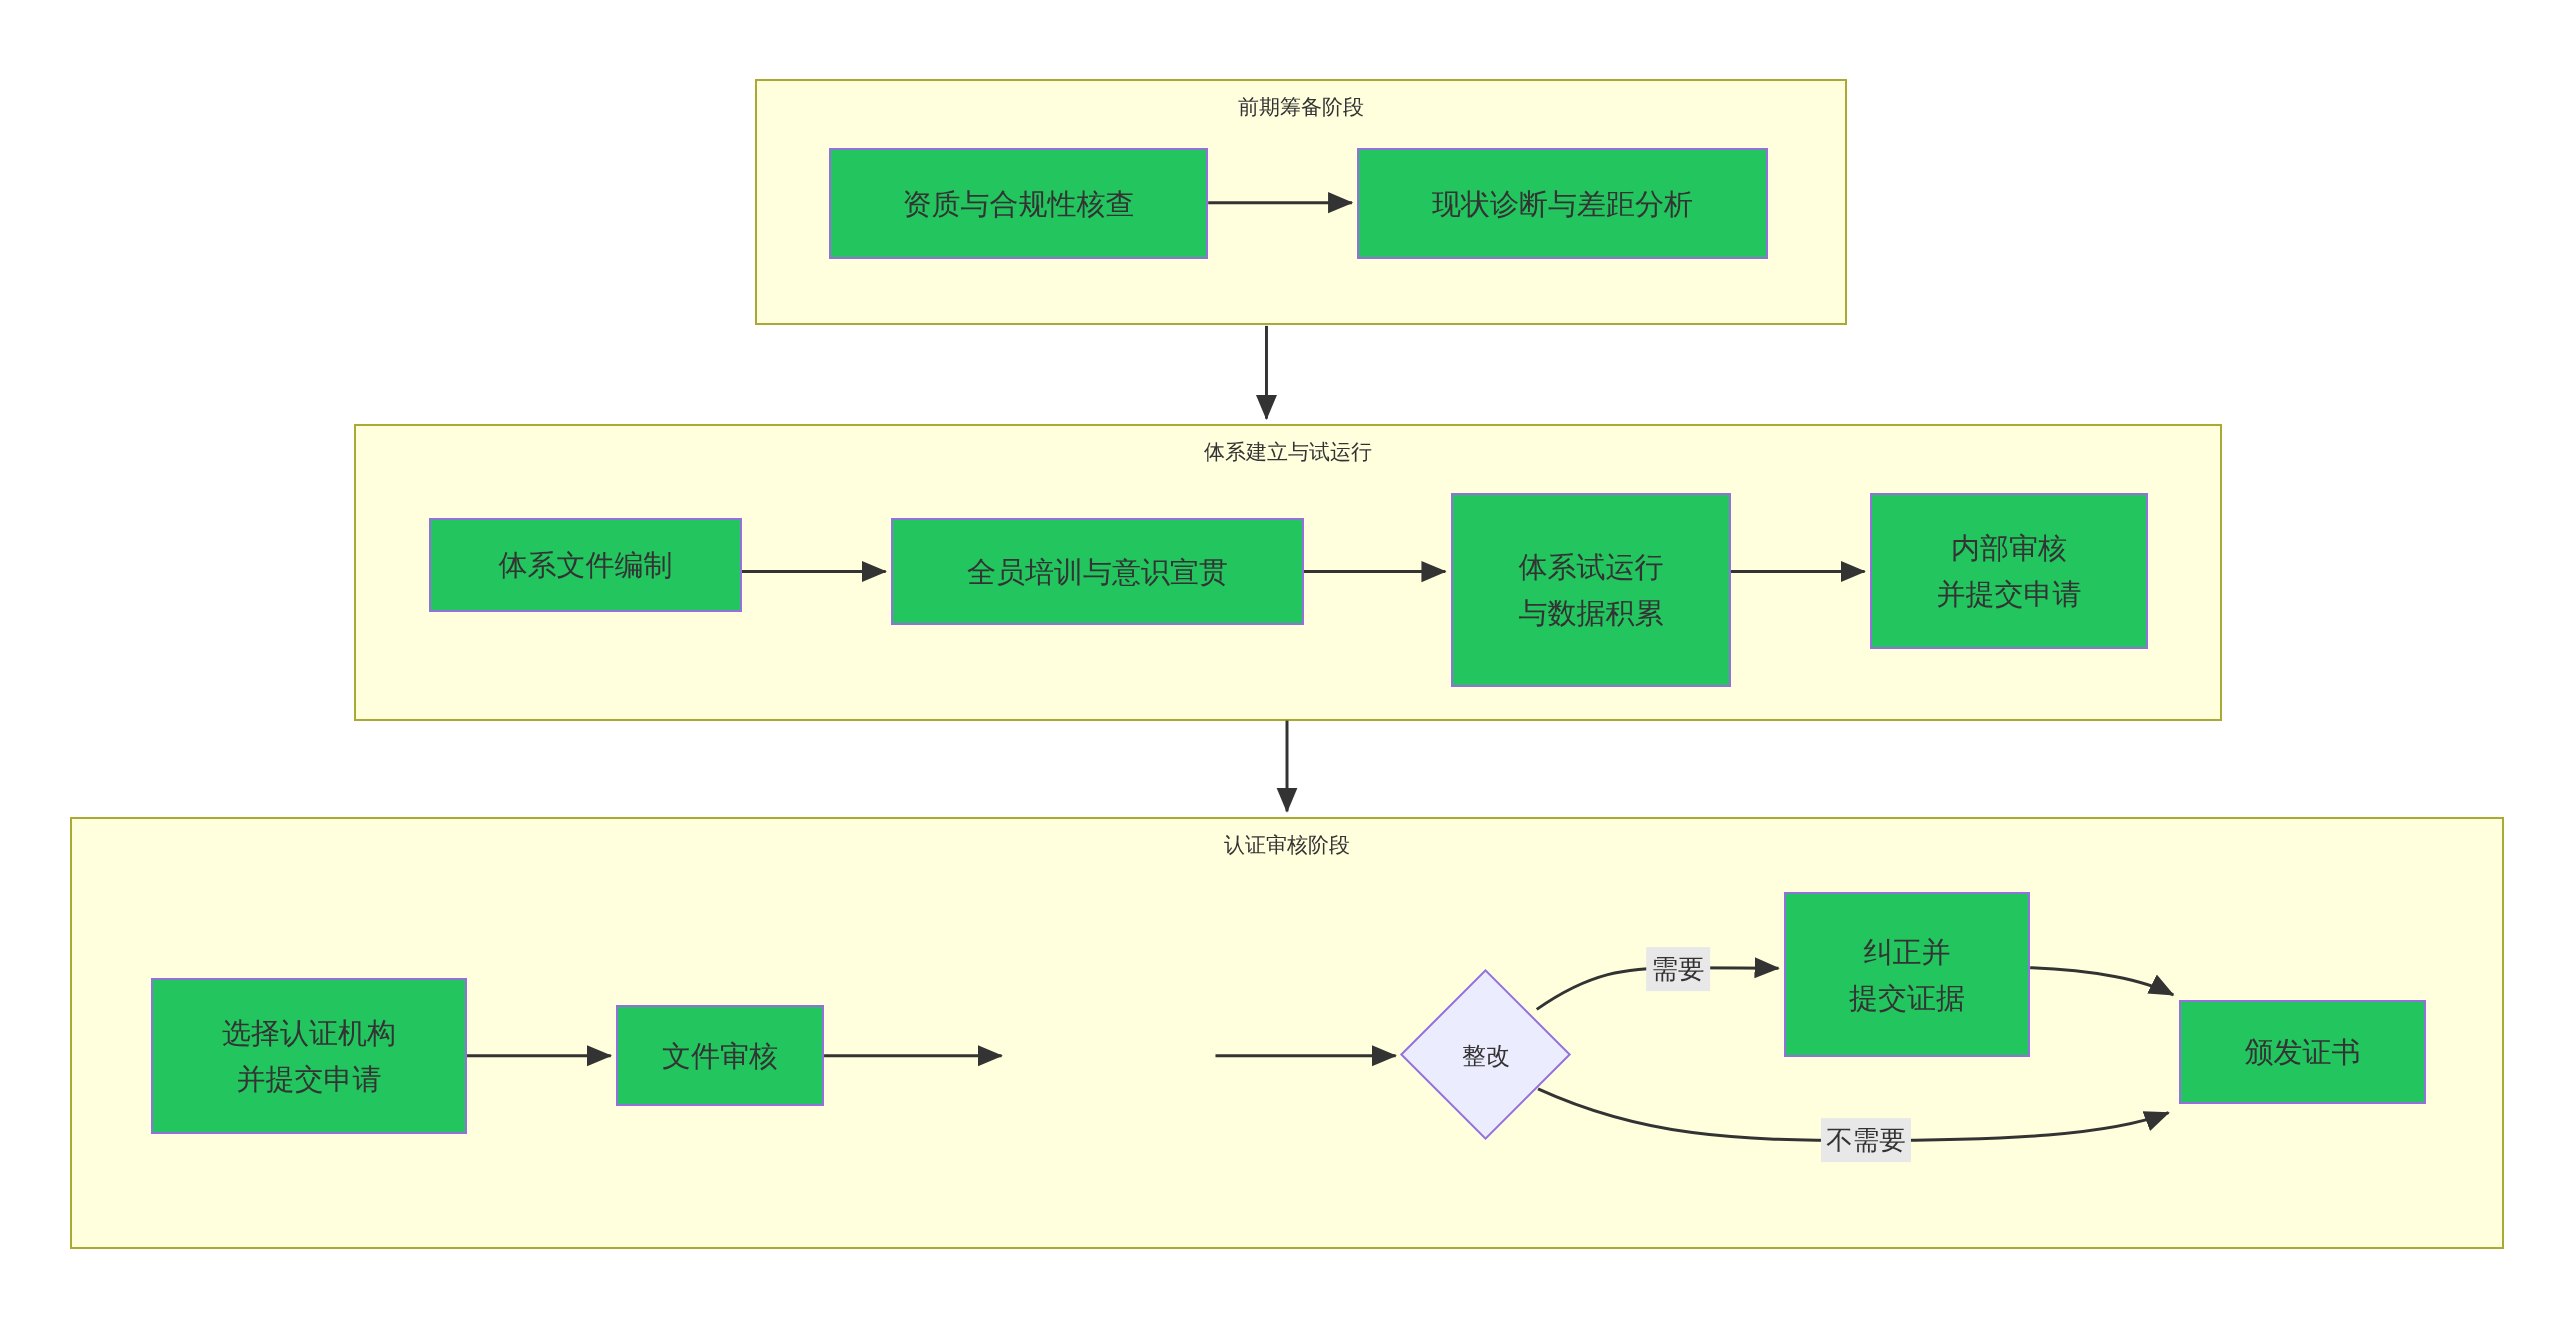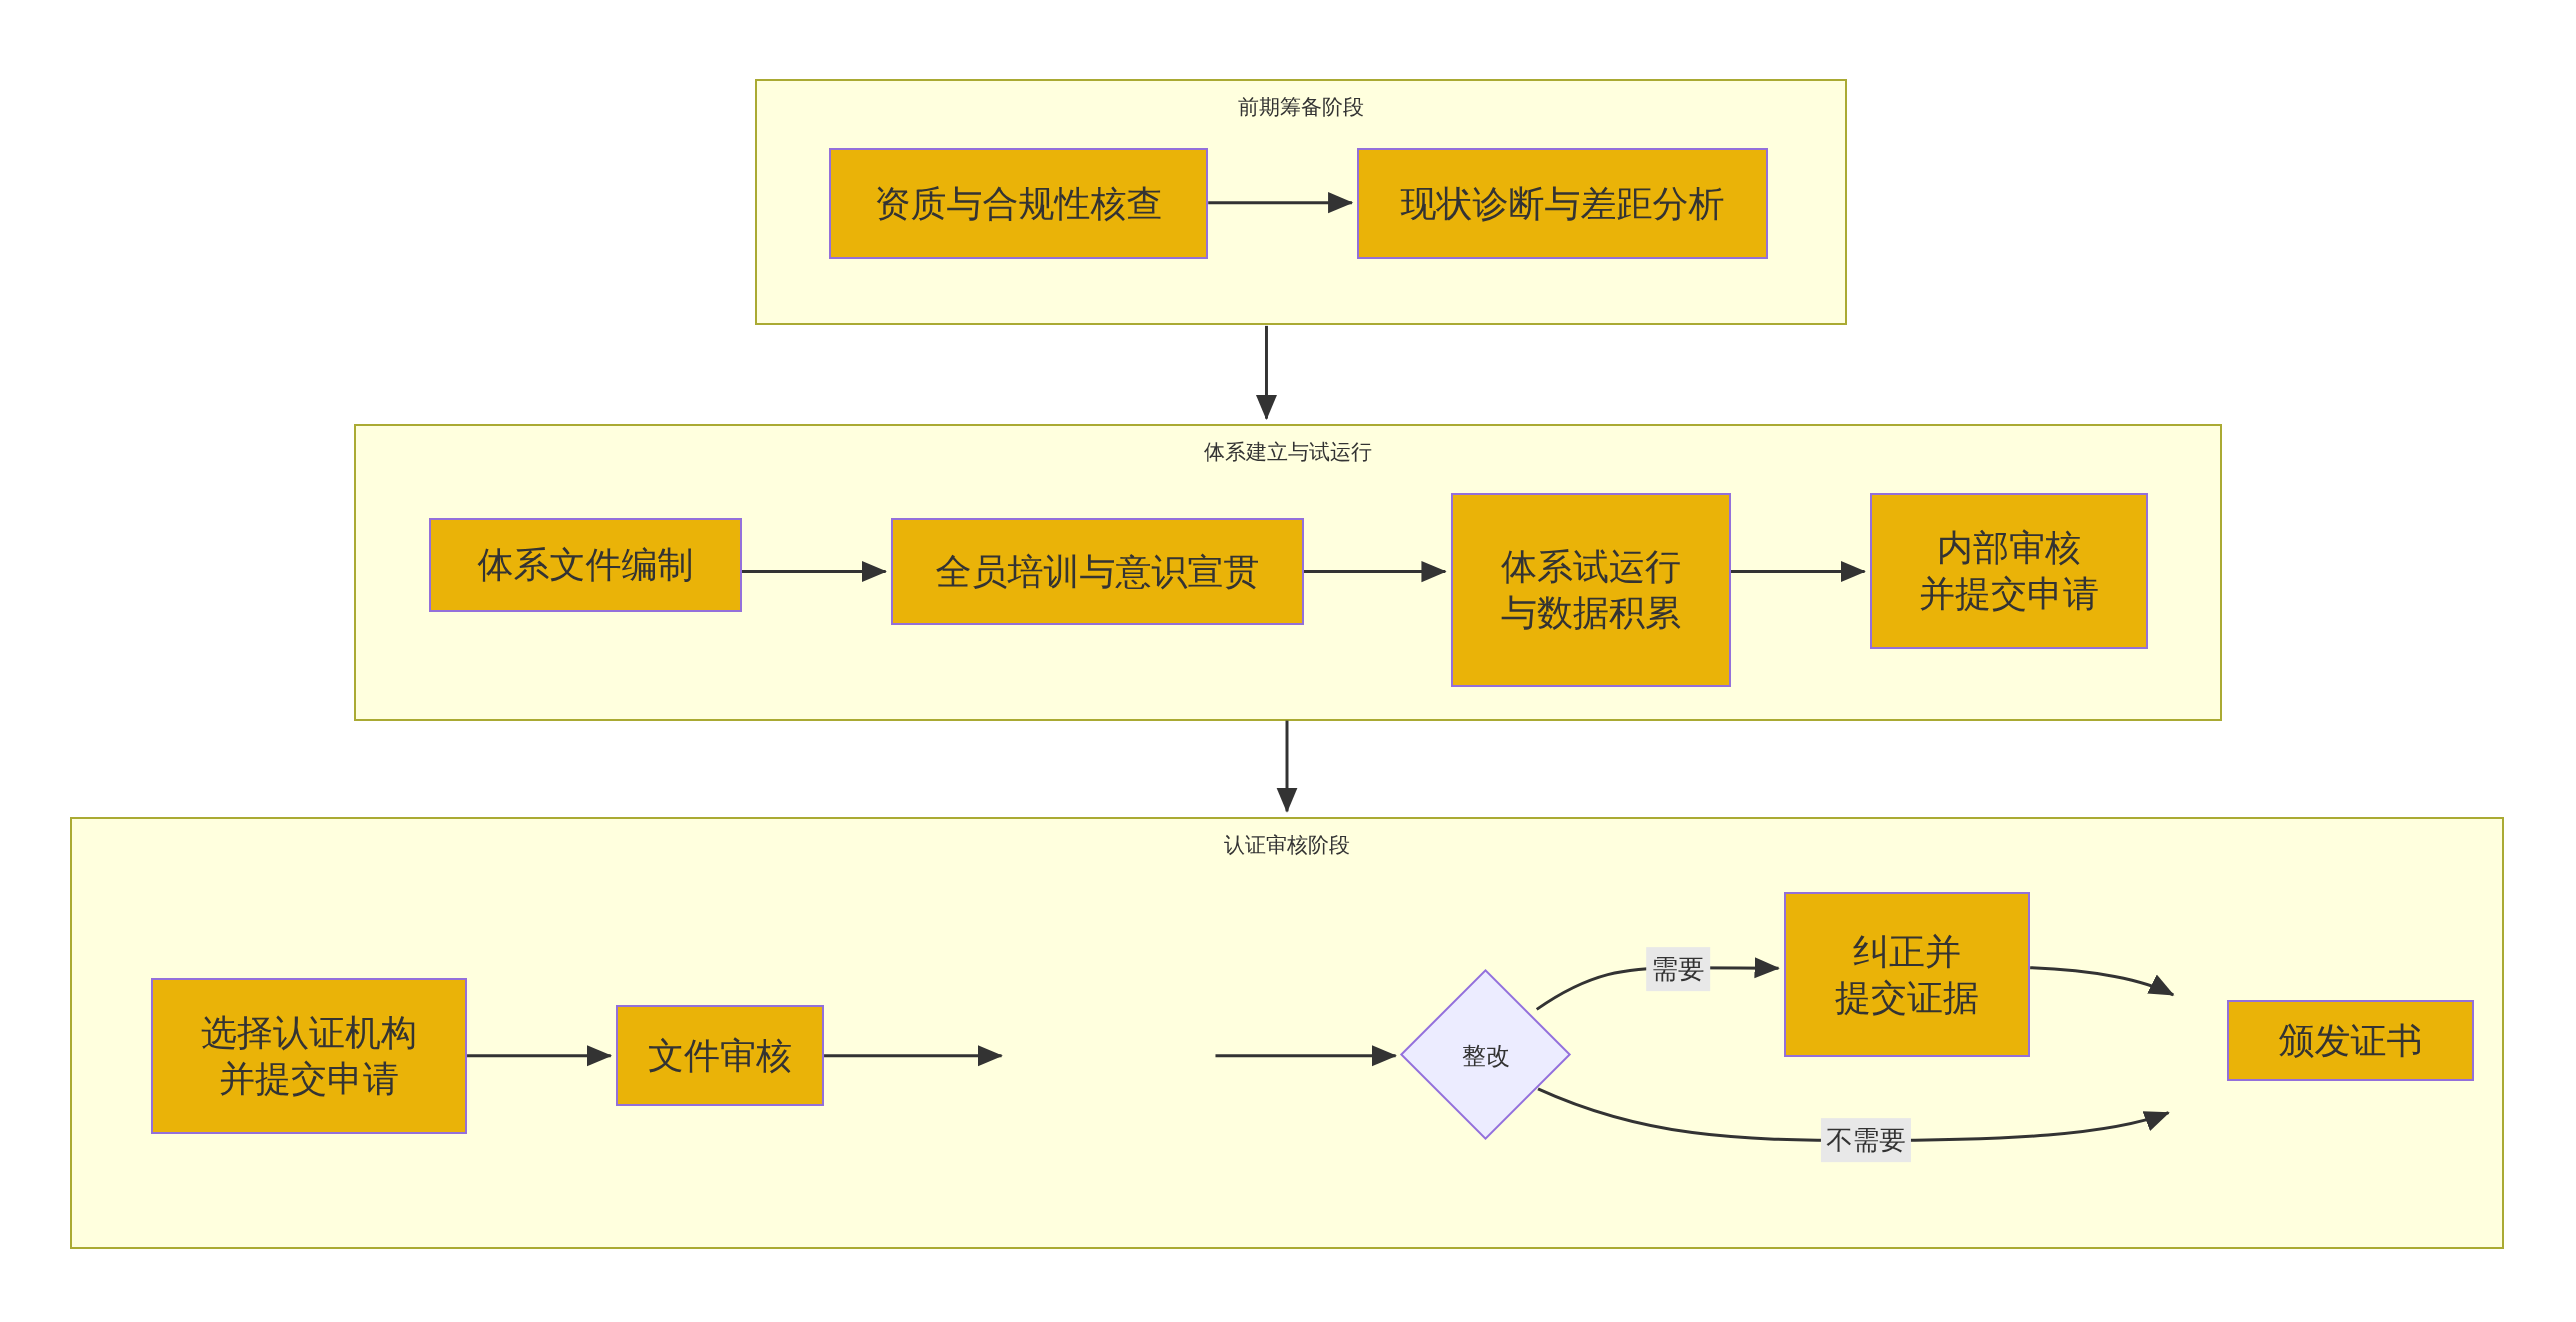--- a/index.html
+++ b/index.html
@@ -25,28 +25,28 @@
   .cluster-title {
     position:absolute;
     left:0; top:9.3px; width:100%;
     text-align:center;
     font-size:21px;
     line-height:33px;
     color:#333333;
   }
   .node {
     position:absolute;
-    background:#eab308;
+    background:#22c55e;
     border:2.6px solid #9370DB;
     box-sizing:border-box;
     display:flex;
     flex-direction:column;
     justify-content:center;
     align-items:center;
-    font-size:36px;
+    font-size:29px;
     line-height:46px;
     text-align:center;
     color:#333333;
   }
   .diamond-shape {
     position:absolute;
     left:1425px; top:994px;
     width:121px; height:121px;
     background:#ECECFF;
     border:2.6px solid #9370DB;
@@ -74,21 +74,21 @@
   .n-a1 { left:829px; top:148px;  width:379px; height:111px; }
   .n-a2 { left:1357px; top:148px;  width:411px; height:111px; }
   .n-b1 { left:429px;  top:518px;  width:313px; height:94px; }
   .n-b2 { left:891px; top:518px;  width:413px; height:107px; }
   .n-b3 { left:1451px; top:493px;  width:280px; height:194px; }
   .n-b4 { left:1870px; top:493px;  width:278px; height:156px; }
   .n-c1 { left:151px;  top:978px; width:316px; height:156px; }
   .n-c2 { left:616px;  top:1005px; width:208px; height:101px; }
   .n-c3 { left:1007px; top:1005px; width:209px; height:101px; }
   .n-c5 { left:1784px; top:892px; width:246px; height:165px; }
-  .n-c6 { left:2179px; top:1000px; width:247px; height:81px;margin-left:48px; }
+  .n-c6 { left:2179px; top:1000px; width:247px; height:104px; }
   
   .cl-1 { left:755px; top:79px;  width:1092px; height:246px; }
   .cl-2 { left:354px;  top:424px;  width:1868px; height:297px; }
   .cl-3 { left:70px;  top:817px; width:2434px; height:432px; }
   .lbl-need    { left:1678px; top:969px; }
   .lbl-no-need { left:1866px; top:1140px; }
 </style>
 </head>
 <body>
 

